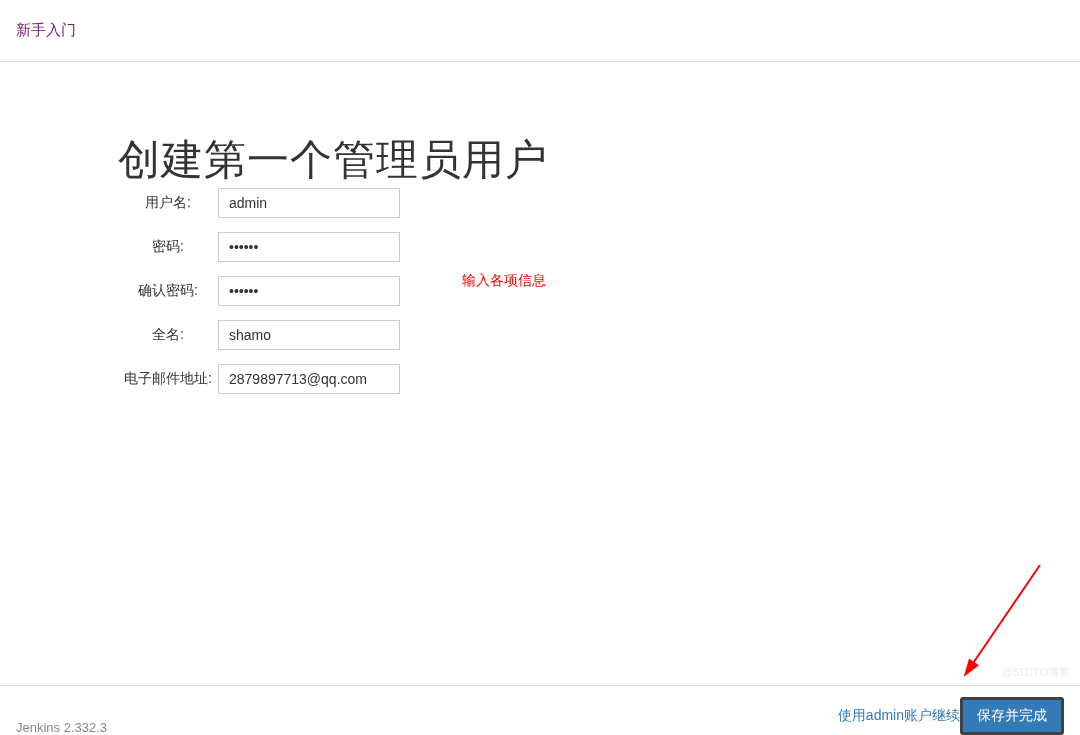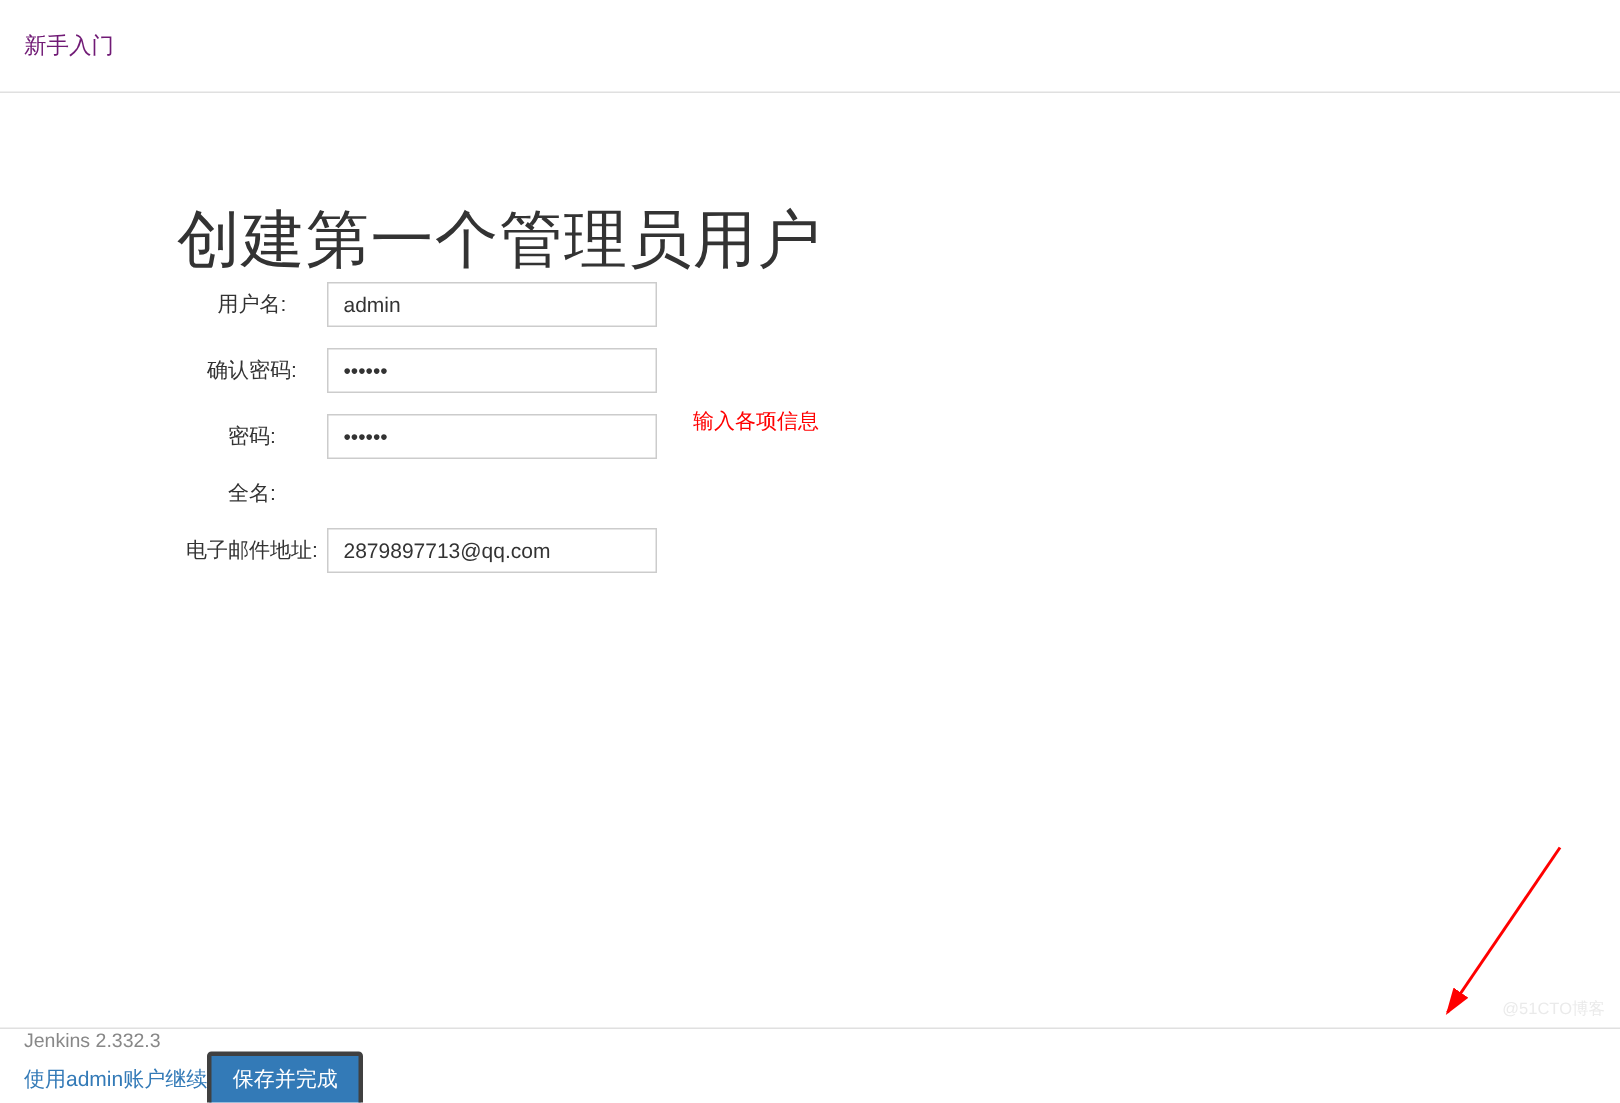--- a/index.html
+++ b/index.html
@@ -35,21 +35,21 @@
       align-items: center;
       margin-bottom: 14px;
     }
     .form-label {
       width: 100px;
       font-size: 14px;
       color: #333;
       text-align: center;
     }
     .form-input {
-      width: 220px;
+      width: 182px;
       height: 30px;
       padding: 4px 10px;
       border: 1px solid #ccc;
       font-size: 14px;
       color: #333;
       font-family: inherit;
     }
     .annotation {
       position: absolute;
       left: 462px;
@@ -58,24 +58,23 @@
       font-size: 14px;
     }
     .footer {
       position: absolute;
       bottom: 0;
       left: 0;
       right: 0;
       height: 50px;
       border-top: 1px solid #e0e0e0;
       display: flex;
-      align-items: flex-start;
+      align-items: flex-end;
       justify-content: space-between;
       padding: 0 16px;
-      flex-direction: column;
     }
     .footer-left {
       font-size: 13px;
       color: #888;
     }
     .footer-right {
       display: flex;
       align-items: center;
     }
     .link-button {
@@ -118,31 +117,32 @@
 
 <div class="main-content">
   <h1 class="page-title">创建第一个管理员用户</h1>
 
   <div class="form-row">
     <label class="form-label">用户名:</label>
     <input type="text" class="form-input" value="admin" style="">
   </div>
 
   <div class="form-row">
+    <label class="form-label">密码:</label>
+    <input type="password" class="form-input" value="••••••" style="">
+  </div>
+
+  <div class="form-row">
     <label class="form-label">确认密码:</label>
     <input type="password" class="form-input" value="••••••" style="">
   </div>
 
   <div class="form-row">
-    <label class="form-label">密码:</label>
-    <input type="password" class="form-input" value="••••••" style="">
-  </div>
-
-  <div class="form-row">
     <label class="form-label">全名:</label>
+    <input type="text" class="form-input" value="shamo" style="">
   </div>
 
   <div class="form-row">
     <label class="form-label">电子邮件地址:</label>
     <input type="text" class="form-input" value="2879897713@qq.com" style="">
   </div>
 </div>
 
 <div class="annotation">输入各项信息</div>
 

